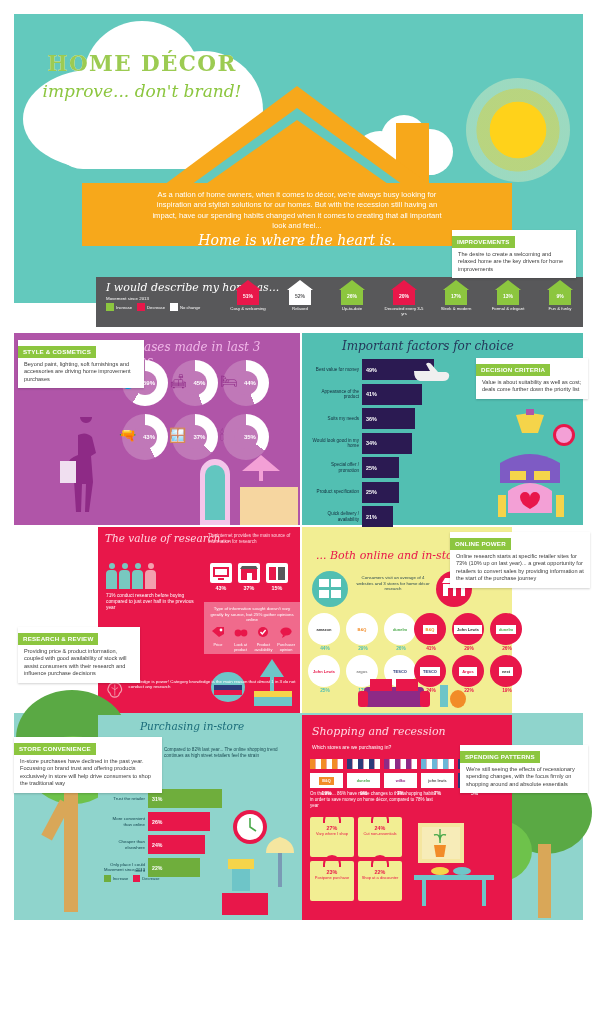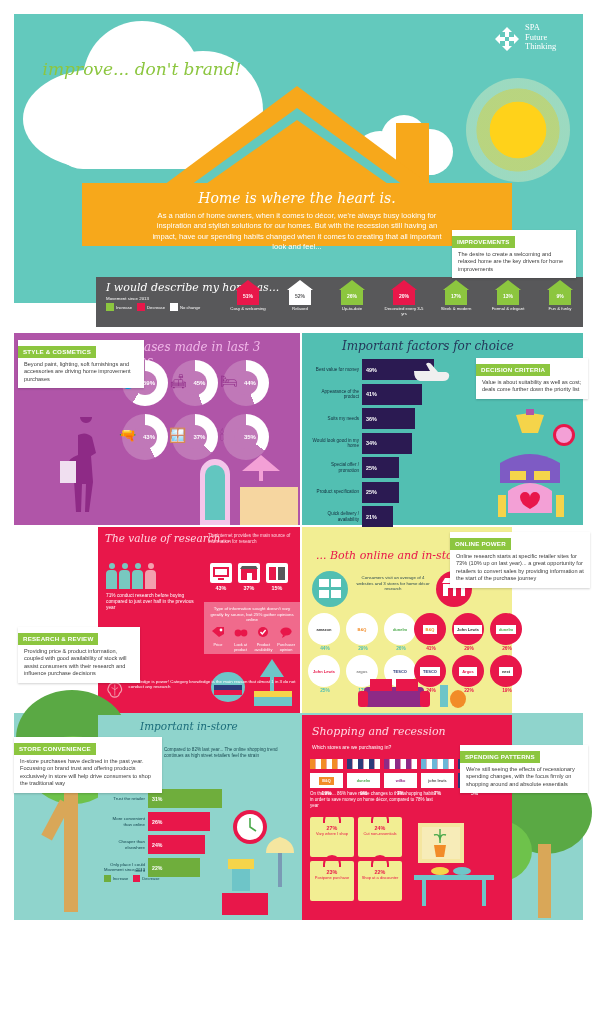--- a/index.html
+++ b/index.html
@@ -220,47 +220,35 @@
     <div class="b" style="left:30px;top:88px;width:190px;height:60px;border-radius:30px;"></div>
   </div>
   <div class="abs" id="cloud-small">
     <div class="b" style="left:0;top:16px;width:50px;height:44px;"></div>
     <div class="b" style="left:26px;top:0;width:46px;height:46px;"></div>
     <div class="b" style="left:52px;top:14px;width:46px;height:46px;"></div>
     <div class="b" style="left:12px;top:32px;width:78px;height:28px;border-radius:14px;"></div>
   </div>
 
   <div class="abs" id="title-block">
+    <div id="title-main">HOME DÉCOR</div>
     <div id="title-sub">improve... don't brand!</div>
   </div>
 
-  <div class="abs" id="logo">
-    <svg id="logo-mark" viewBox="0 0 26 26">
-      <path d="M13 1 L18 6 L15 6 L15 11 L11 11 L11 6 L8 6 Z" fill="#fff"></path>
-      <path d="M1 13 L6 8 L6 11 L11 11 L11 15 L6 15 L6 18 Z" fill="#fff"></path>
-      <path d="M25 13 L20 18 L20 15 L15 15 L15 11 L20 11 L20 8 Z" fill="#fff"></path>
-      <path d="M13 25 L8 20 L11 20 L11 15 L15 15 L15 20 L18 20 Z" fill="#fff"></path>
-    </svg>
-    <div id="logo-txt">
-      <div>SPA</div>
-      <div>Future</div>
-      <div>Thinking</div>
-    </div>
-  </div>
 
   <div class="abs" id="chimney"></div>
   <div class="abs" id="roof">
     <div class="tri"></div>
       <div class="tri-in"></div>
       <div class="tri-in2"></div>
   </div>
   <div class="abs" id="hero-band"></div>
   <div class="abs" id="hero">
+    <div id="hero-body">As a nation of home owners, when it comes to décor, we're always busy looking for inspiration and stylish solutions for our homes. But with the recession still having an impact, have our spending habits changed when it comes to creating that all important look and feel...</div>
     <div id="hero-title">Home is where the heart is.</div>
-    <div id="hero-body">As a nation of home owners, when it comes to décor, we're always busy looking for inspiration and stylish solutions for our homes. But with the recession still having an impact, have our spending habits changed when it comes to creating that all important look and feel...</div>
   </div>
 
   <div class="abs" id="grey-strip">
     <div class="abs script" id="gs-title">I would describe my home as...</div>
     <div class="abs" id="gs-sub">Movement since 2013</div>
     <div class="abs" id="gs-legend">
       <div class="lg">
           <i class="sw" style="background:#8cc63f"></i>
           <span class="t">Increase</span>
         </div>
@@ -671,21 +659,21 @@
   <div class="abs tree" id="tree-right">
     <div class="crown" style="left:0;top:0;width:92px;height:84px;"></div>
     <div class="trunk" style="left:38px;top:74px;width:13px;height:74px;"></div>
   </div>
   <div class="abs tree" id="tree-right2">
     <div class="crown" style="left:0;top:0;width:70px;height:62px;background:#6ec24b"></div>
     <div class="trunk" style="left:30px;top:56px;width:10px;height:46px;"></div>
   </div>
 
   <div class="abs" id="teal2">
-    <div class="abs script" id="t2-title">Important in-store</div>
+    <div class="abs script" id="t2-title">Purchasing in-store</div>
     <div class="abs" id="t2-badge">
       <svg class="awn" viewBox="0 0 44 13">
         <rect x="0" y="0" width="7.3" height="13" fill="#2e4f7a"></rect>
           <rect x="7.3" y="0" width="7.3" height="13" fill="#fff"></rect>
         <rect x="14.6" y="0" width="7.3" height="13" fill="#2e4f7a"></rect>
           <rect x="21.9" y="0" width="7.3" height="13" fill="#fff"></rect>
         <rect x="29.2" y="0" width="7.3" height="13" fill="#2e4f7a"></rect>
           <rect x="36.5" y="0" width="7.5" height="13" fill="#fff"></rect>
       </svg>
       <div class="bd">

